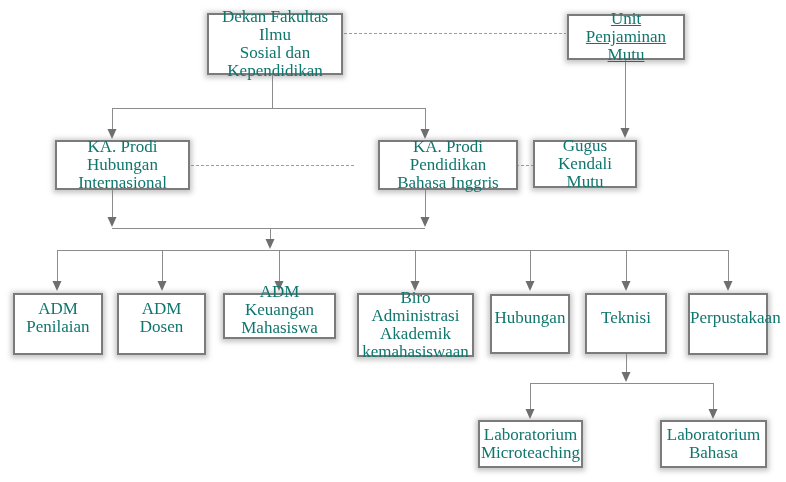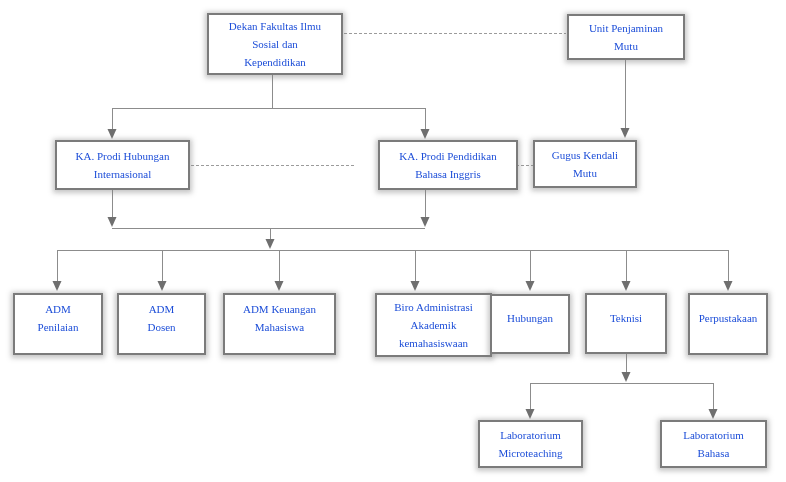--- a/index.html
+++ b/index.html
@@ -17,22 +17,22 @@
   .node{
     position:absolute;
     box-sizing:border-box;
     background:#ffffff;
     border:2px solid #7b7b7b;
     box-shadow:0 1px 5px 2px rgba(128,128,128,0.45);
     display:flex;
     align-items:center;
     justify-content:center;
     text-align:center;
-    color:#1d4ed8;
-    font-size:11px;
+    color:#0f766e;
+    font-size:17px;
     line-height:18px;
   }
   .node .node-label{white-space:pre-line;display:block;width:100%;}
   .node.pad-b{padding-bottom:12px;}
 </style>
 </head>
 <body>
 
 <div class="canvas">
 
@@ -89,21 +89,21 @@
       <line class="dashed" x1="496" y1="165" x2="562" y2="165"></line>
     </g>
   </svg>
 
   <div class="node" style="left:207px;top:13px;width:136px;height:62px;">
     <span class="node-label">Dekan Fakultas Ilmu
 Sosial dan
 Kependidikan</span>
   </div>
 
-  <div class="node" style="left:567px;top:14px;width:118px;height:46px;">
+  <div class="node" style="left:567px;top:14px;width:118px;height:46px;text-decoration:underline;">
     <span class="node-label">Unit Penjaminan
 Mutu</span>
   </div>
 
   <div class="node" style="left:55px;top:140px;width:135px;height:50px;text-align:center;">
     <span class="node-label">KA. Prodi Hubungan
 Internasional</span>
   </div>
 
   <div class="node" style="left:355px;top:140px;width:140px;height:50px;margin-left:23px;">
@@ -119,26 +119,26 @@
   <div class="node pad-b" style="left:13px;top:293px;width:90px;height:62px;">
     <span class="node-label">ADM
 Penilaian</span>
   </div>
 
   <div class="node pad-b" style="left:117px;top:293px;width:89px;height:62px;">
     <span class="node-label">ADM
 Dosen</span>
   </div>
 
-  <div class="node pad-b" style="left:223px;top:293px;width:113px;height:62px;">
+  <div class="node pad-b" style="left:223px;top:293px;width:113px;height:46px;">
     <span class="node-label">ADM Keuangan
 Mahasiswa</span>
   </div>
 
-  <div class="node" style="left:375px;top:293px;width:117px;height:64px;">
+  <div class="node" style="left:357px;top:293px;width:117px;height:64px;">
     <span class="node-label">Biro Administrasi
 Akademik
 kemahasiswaan</span>
   </div>
 
   <div class="node pad-b" style="left:490px;top:294px;width:80px;height:60px;">
     <span class="node-label">Hubungan</span>
   </div>
 
   <div class="node pad-b" style="left:585px;top:293px;width:82px;height:61px;">

